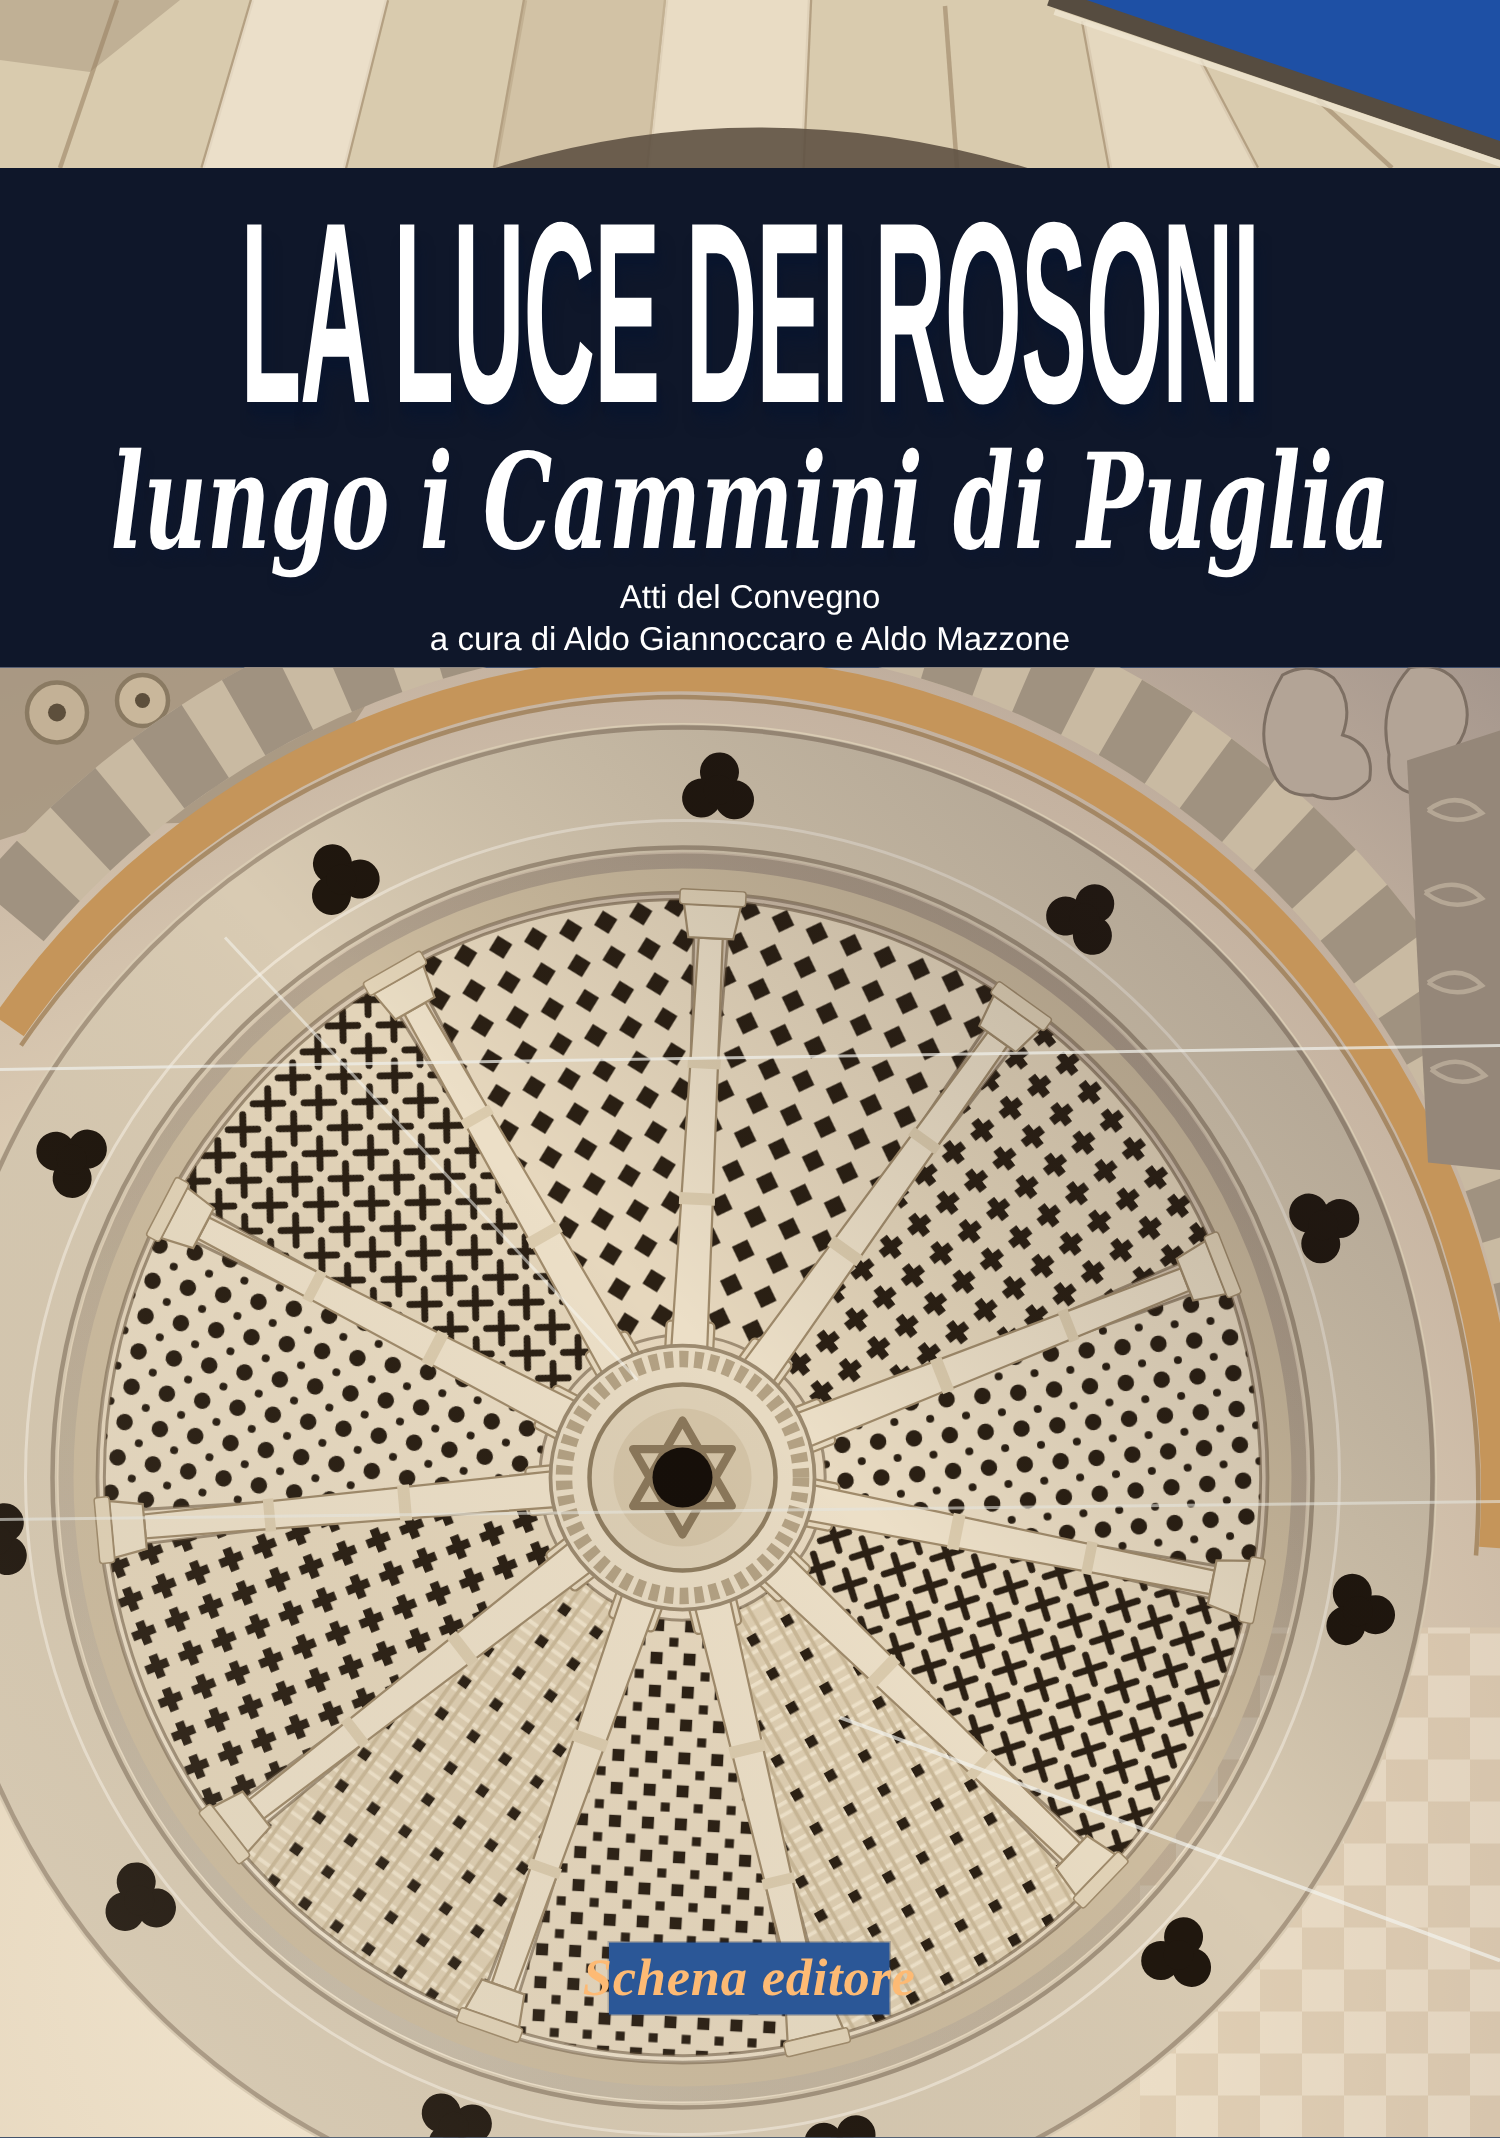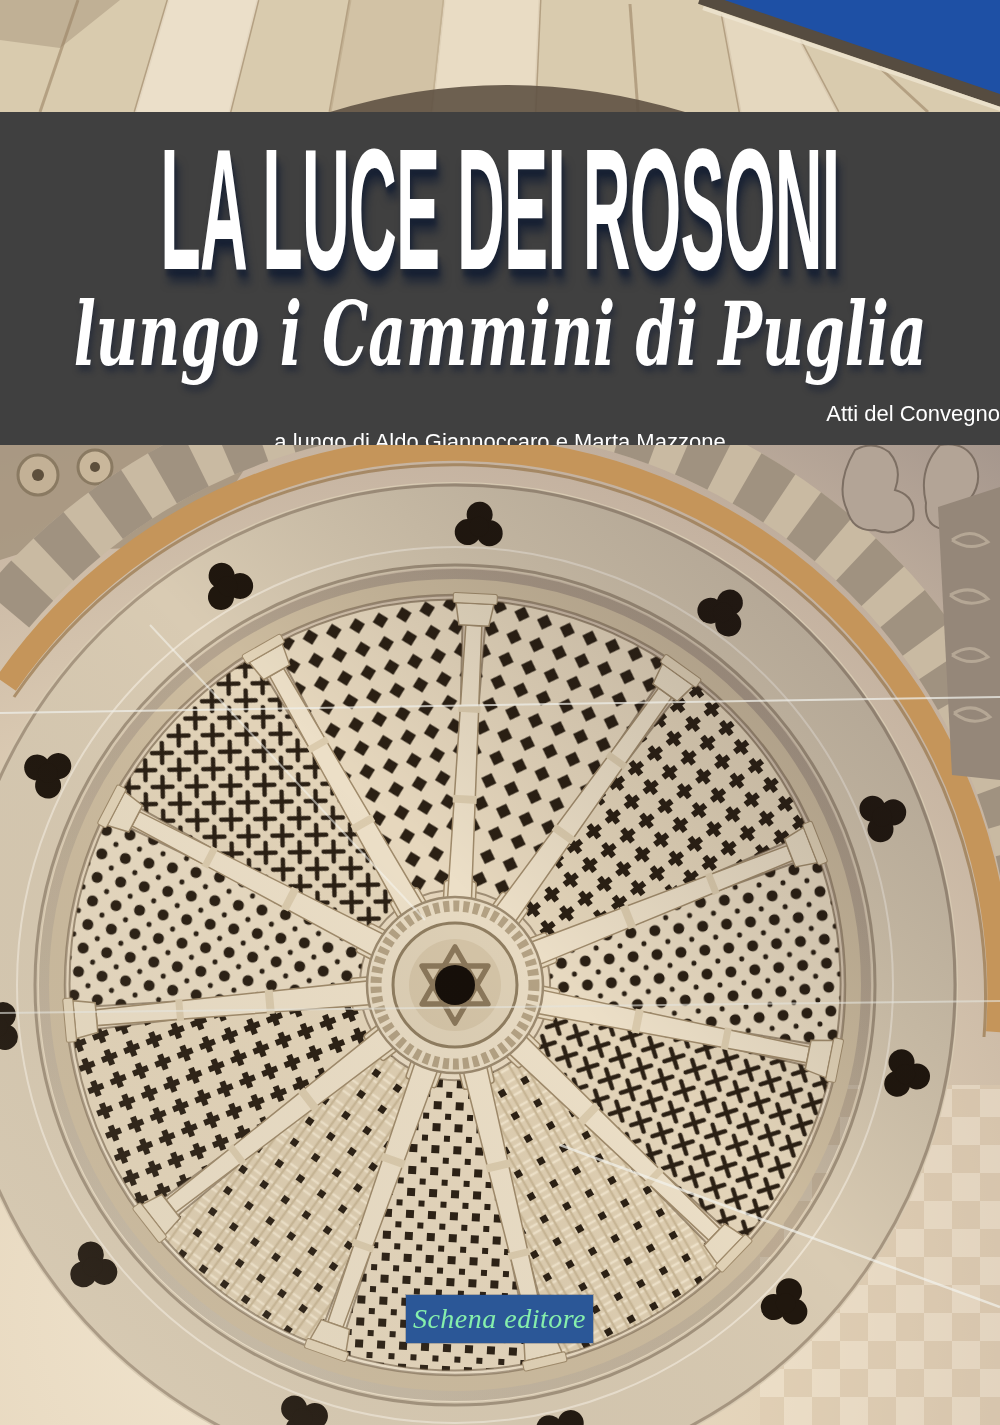--- a/index.html
+++ b/index.html
@@ -6,51 +6,51 @@
   .cover{
     position:relative;width:1000px;height:1425px;margin:0 auto;
     background:#2a5595;overflow:hidden;
     font-family:"Liberation Sans",sans-serif;
   }
   
   .top-strip{position:absolute;top:0;left:0;width:1000px;height:112px;display:block;}
   
   .band{
     position:absolute;top:112px;left:0;width:1000px;height:333px;
-    background:#404040;color:#fff;text-align:center;overflow:visible;
+    background:#0f172a;color:#fff;text-align:center;overflow:visible;
   }
   .title-row{display:flex;justify-content:center;height:150px;margin-top:22px;}
   .title-row h1{
     margin:0;font-family:"Liberation Sans",sans-serif;font-weight:700;
     font-size:172px;line-height:150px;letter-spacing:-2px;white-space:nowrap;
     transform:scaleX(0.385);transform-origin:center top;
     color:#ffffff;
     text-shadow:10px 14px 14px rgba(10,22,48,.55), 5px 7px 6px rgba(10,22,48,.4);
   }
   .subtitle-row{display:flex;justify-content:center;height:96px;margin-top:4px;text-align:center;}
   .subtitle-row .script{
     font-family:"DejaVu Serif","Liberation Serif",serif;
     font-style:italic;font-weight:700;font-size:88px;line-height:92px;
     white-space:nowrap;transform:scaleX(0.66);transform-origin:center top;
     color:#ffffff;text-shadow:4px 6px 8px rgba(10,22,48,.45);
   }
   .small-line{font-size:22px;line-height:28px;color:#ffffff;font-weight:400;}
-  .small-line.first{margin-top:16px;text-align:right;}
+  .small-line.first{margin-top:0;}
   
   .photo-wrap{position:absolute;top:445px;left:0;width:1000px;height:980px;}
   .photo-wrap svg{display:block;}
   
   .badge{
     position:absolute;left:406px;top:850px;width:187px;height:48px;
     background:#2b5797;display:flex;align-items:center;justify-content:center;
     box-shadow:0 0 0 1px rgba(20,40,80,.25);
   }
   .badge span{
     font-family:"Liberation Serif","DejaVu Serif",serif;
-    font-style:italic;font-weight:400;font-size:28px;color:#86efac;
+    font-style:italic;font-weight:700;font-size:35px;color:#fdba74;
     letter-spacing:0.5px;white-space:nowrap;
   }
 </style>
 </head>
 <body>
 
 <div class="cover">
 
   <svg class="top-strip" viewBox="0 0 1000 112" aria-hidden="true">
     <rect x="0" y="0" width="1000" height="112" fill="#1e50a5"></rect>
@@ -82,21 +82,21 @@
   </svg>
 
   <header class="band">
     <div class="title-row">
       <h1>LA LUCE DEI ROSONI</h1>
     </div>
     <div class="subtitle-row">
       <div class="script">lungo i Cammini di Puglia</div>
     </div>
     <div class="small-line first">Atti del Convegno</div>
-    <div class="small-line">a lungo di Aldo Giannoccaro e Marta Mazzone</div>
+    <div class="small-line">a cura di Aldo Giannoccaro e Aldo Mazzone</div>
   </header>
 
   <div class="photo-wrap">
     <svg viewBox="0 0 1000 980" width="1000" height="980" aria-hidden="true">
       <defs>
         <radialGradient id="wallg" cx="28%" cy="88%" r="125%">
           <stop offset="0%" stop-color="#f2e6d0"></stop>
           <stop offset="40%" stop-color="#e3d3b9"></stop>
           <stop offset="72%" stop-color="#c4b2a0"></stop>
           <stop offset="100%" stop-color="#978a84"></stop>

